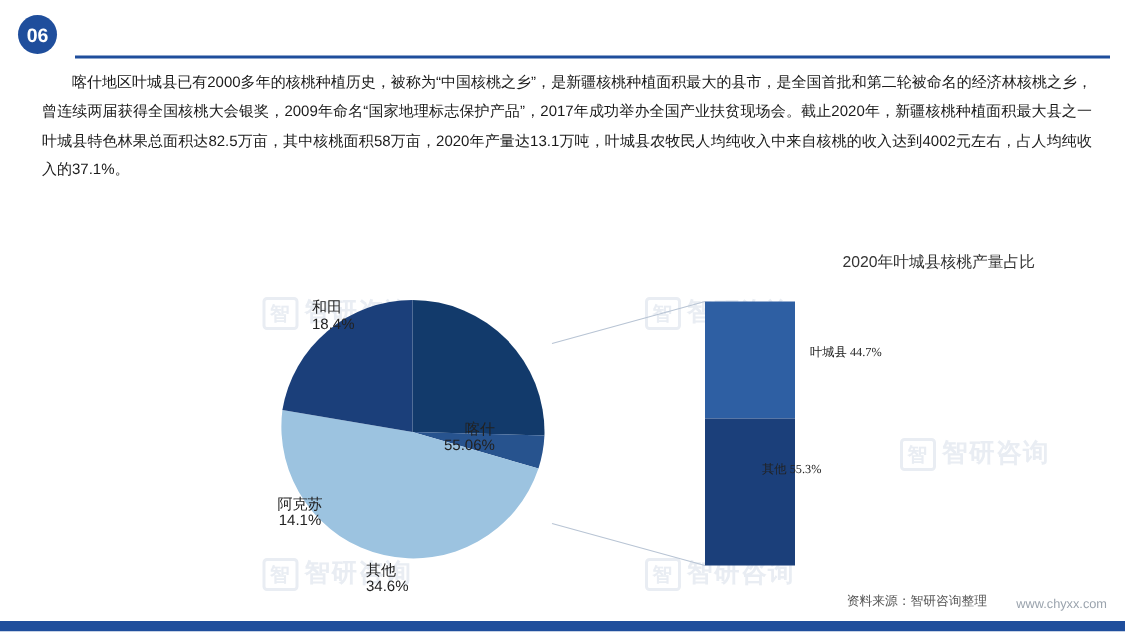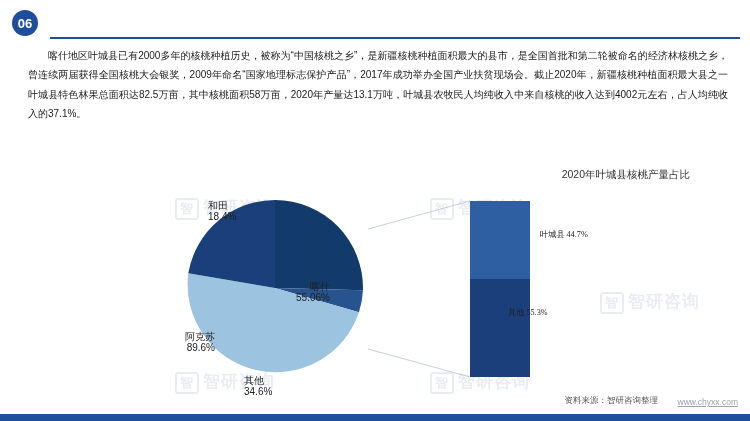--- a/index.html
+++ b/index.html
@@ -175,21 +175,20 @@
     font-size: 8.5px;
     color: #555555;
     font-family: Liberation Mono, monospace;
   }
   .site {
     position: absolute;
     right: 12px;
     bottom: 14px;
     font-size: 8.5px;
     color: #9aa3ad;
-    text-decoration: underline;
   }
   .bottom-bar {
     position: absolute;
     left: 0;
     bottom: 0;
     width: 750px;
     height: 7px;
     background: #1f4e9c;
   }
 </style>
@@ -230,23 +229,23 @@
         <path d="M 95 95 L 178.98 119.33 A 88 88 0 0 1 8.26 80.30 Z" fill="#9cc3e0"></path>
 
         <path d="M 95 95 L 8.26 80.30 A 88 88 0 0 1 95 7 Z" fill="#1b3f7a"></path>
       </svg>
     </div>
 
     <div class="lbl" style="left:296px; top:118px; text-align:right;">
       <span class="v">喀什</span>
       <span class="v">55.06%</span>
     </div>
-    <div class="lbl" style="left:185px; top:168px; text-align:right;">
+    <div class="lbl" style="left:185px; top:168px; text-align:center;">
       <span class="v">阿克苏</span>
-      <span class="v">89.6%</span>
+      <span class="v">14.1%</span>
     </div>
     <div class="lbl" style="left:208px; top:37px; text-align:left;">
       <span class="v">和田</span>
       <span class="v">18.4%</span>
     </div>
     <div class="lbl" style="left:244px; top:212px; text-align:left;">
       <span class="v">其他</span>
       <span class="v">34.6%</span>
     </div>
 

